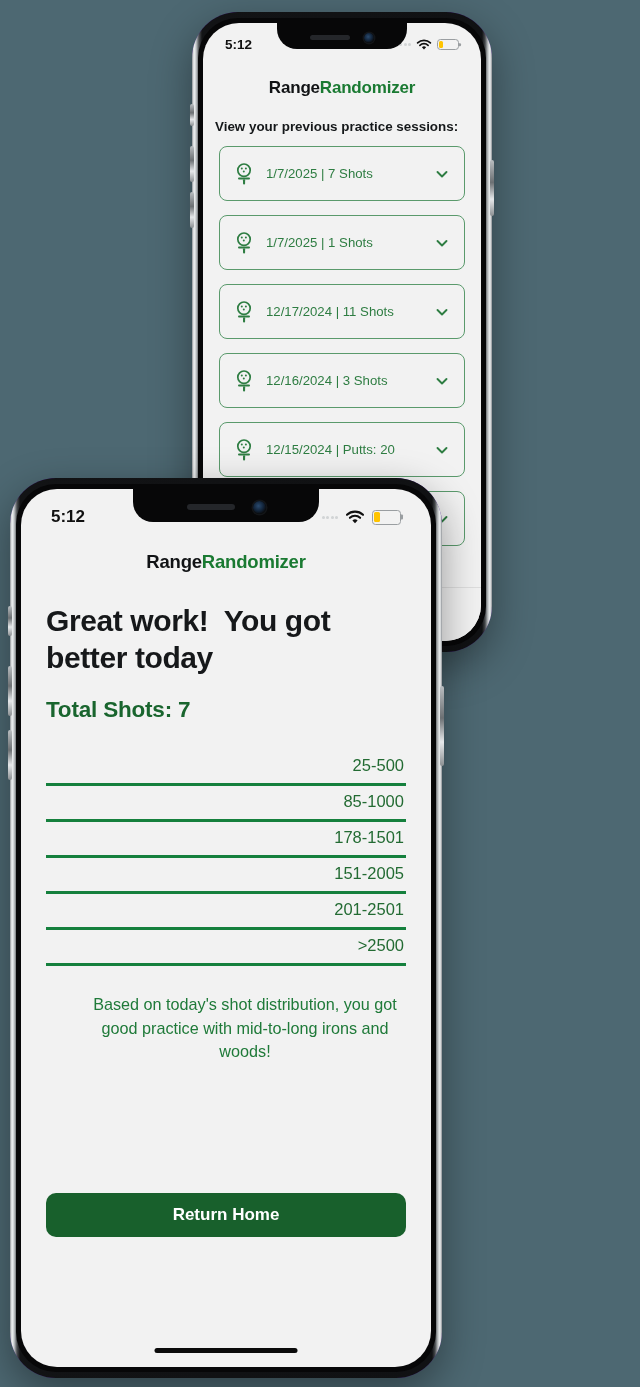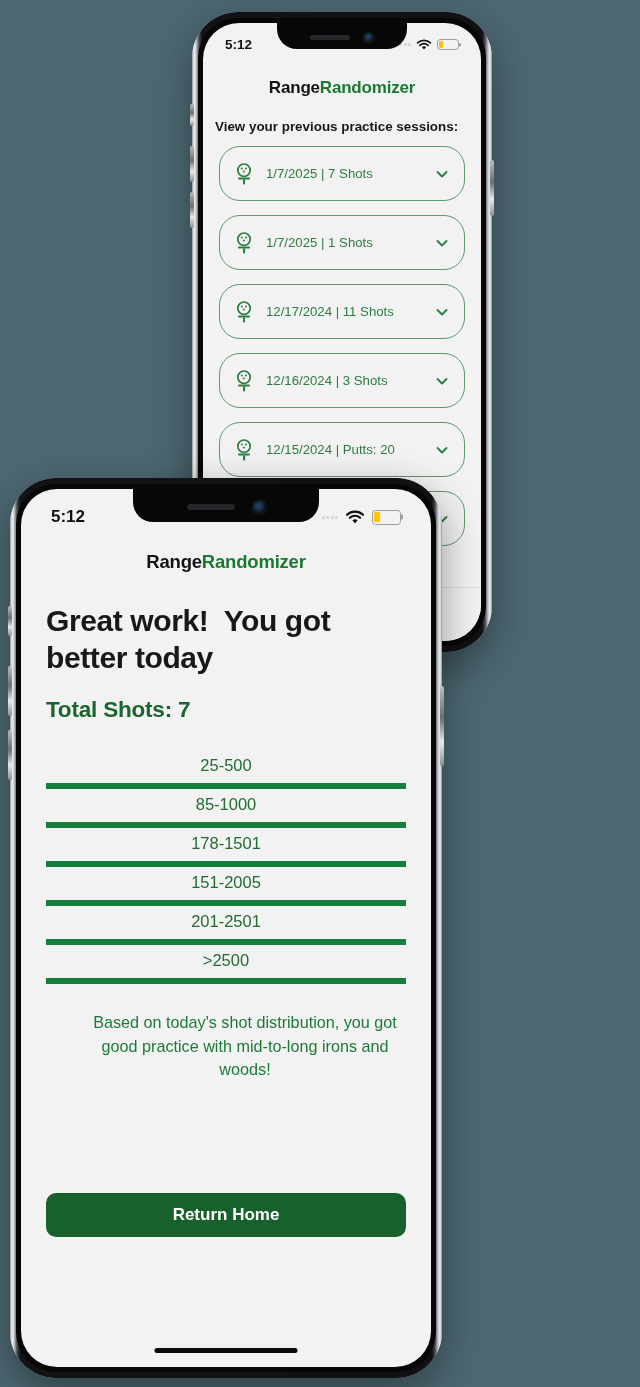--- a/index.html
+++ b/index.html
@@ -12,21 +12,21 @@
 
   body {
     background: #4d6872;
     font-family: "Liberation Sans", sans-serif;
     position: relative;
   }
 
   
   .phone {
     position: absolute;
-    background: #f0abfc;
+    background: #4c1d95;
     border-radius: 46px;
     padding: 11px;
   }
   .phone-bezel-outer {
     position: absolute;
     inset: 0;
     border-radius: 46px;
     background:
       linear-gradient(90deg,
         #8e9296 0px, #f2f4f5 2px, #c8ccce 4px,
@@ -180,21 +180,21 @@
   .session-list {
     padding: 12px 16px 0 16px;
     display: flex;
     flex-direction: column;
     gap: 14px;
     flex: 1;
     overflow: hidden;
   }
   .session-card {
     border: 1px solid #5a9a6c;
-    border-radius: 21px;
+    border-radius: 8px;
     height: 55px;
     display: flex;
     align-items: center;
     padding: 14px 14px;
     background: #f2f2f2;
     flex: none;
   }
   .golf-icon { flex: none; margin-right: 12px; display: block; }
   .session-label {
     font-size: 13.2px;
@@ -266,22 +266,22 @@
     color: #19652e;
     letter-spacing: -.2px;
     padding-top: 21px;
   }
   .stats {
     padding-top: 27px;
   }
   .stat-row {
     display: flex;
     align-items: center;
-    justify-content: center;
-    border-bottom: 6px solid #15803d;
+    justify-content: flex-end;
+    border-bottom: 3px solid #15803d;
     padding: 6px 2px 8px 2px;
   }
   .stat-range, .stat-count {
     font-size: 16.5px;
     color: #236b33;
   }
   .insight {
     text-align: center;
     font-size: 16.2px;
     color: #1f7a39;

